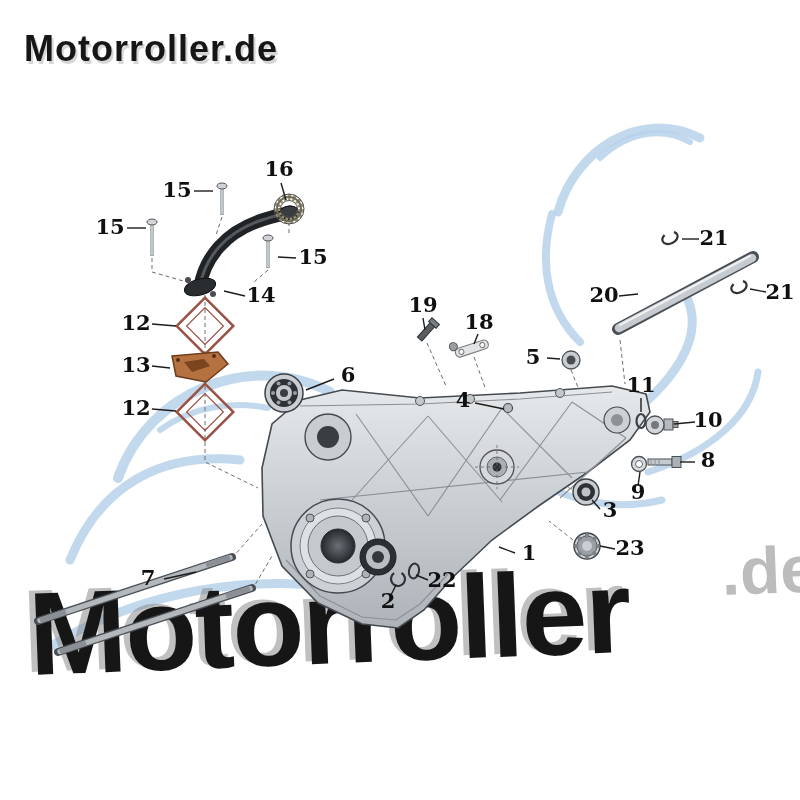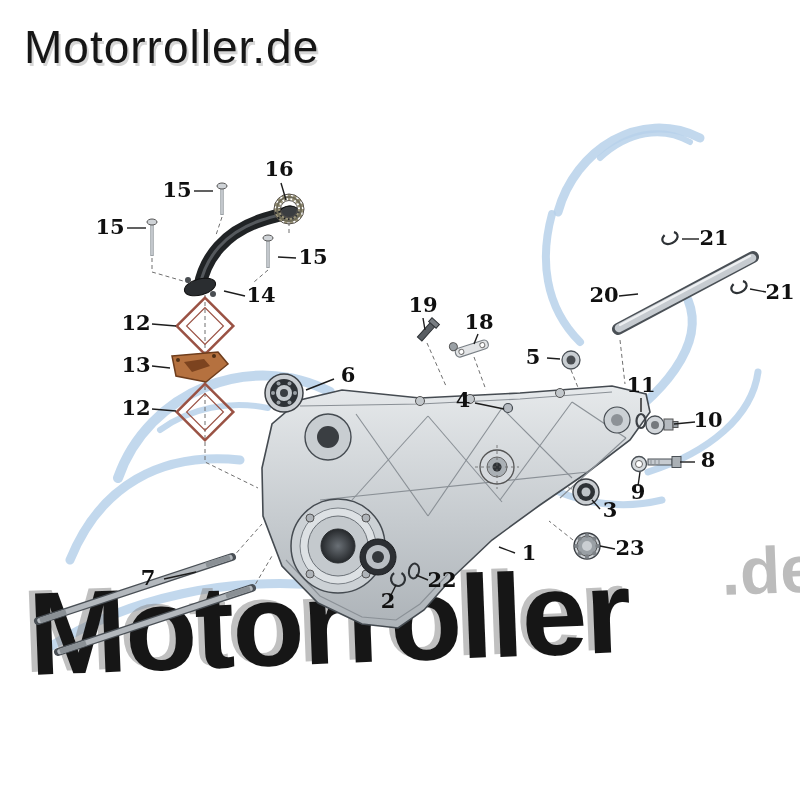--- a/index.html
+++ b/index.html
@@ -2,22 +2,22 @@
 <html style="--c-watermark_blue: #b7d1ea; --c-watermark_gray: #bcbcbc; --c-text_black: #161616; --c-gasket_red: #9a5244; --c-reed_orange: #b5713f; --c-metal_dark: #4a5056;"><head>
 <meta charset="utf-8">
 <style>
   html,body{margin:0;padding:0;background:#ffffff;}
   .stage{position:relative;width:800px;height:800px;background:#fff;overflow:hidden;
          font-family:"Liberation Sans",sans-serif;}
   .layer{position:absolute;left:0;top:0;width:800px;height:800px;}
 
   
   .logo-top{
-    position:absolute;left:24px;top:20px;
-    font-size:46px;font-weight:400;letter-spacing:1px;
+    position:absolute;left:24px;top:28px;
+    font-size:36px;font-weight:700;letter-spacing:1px;
     color:var(--c-text_black,#161616);
     text-shadow:2px 3px 0 rgba(165,165,165,.45);
     white-space:nowrap;z-index:5;
   }
 
   
   .wm-big{
     position:absolute;left:26px;top:566px;
     font-size:118px;font-weight:700;white-space:nowrap;
     color:var(--c-text_black,#181818);

